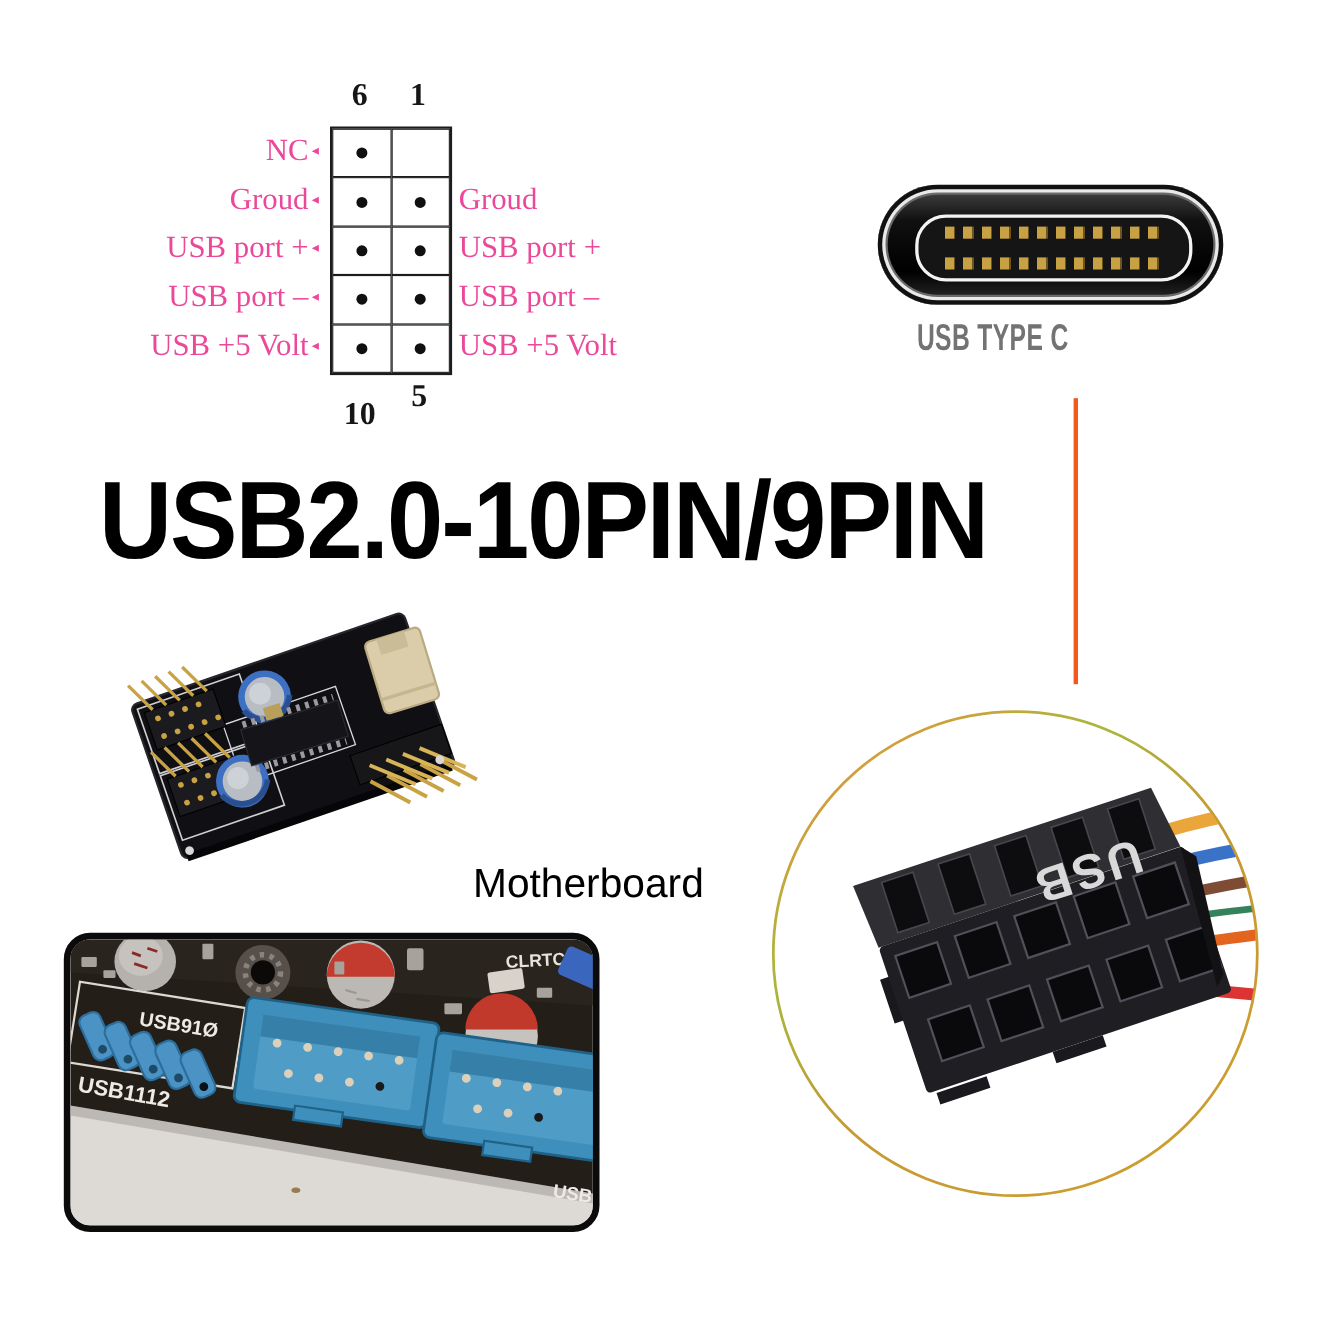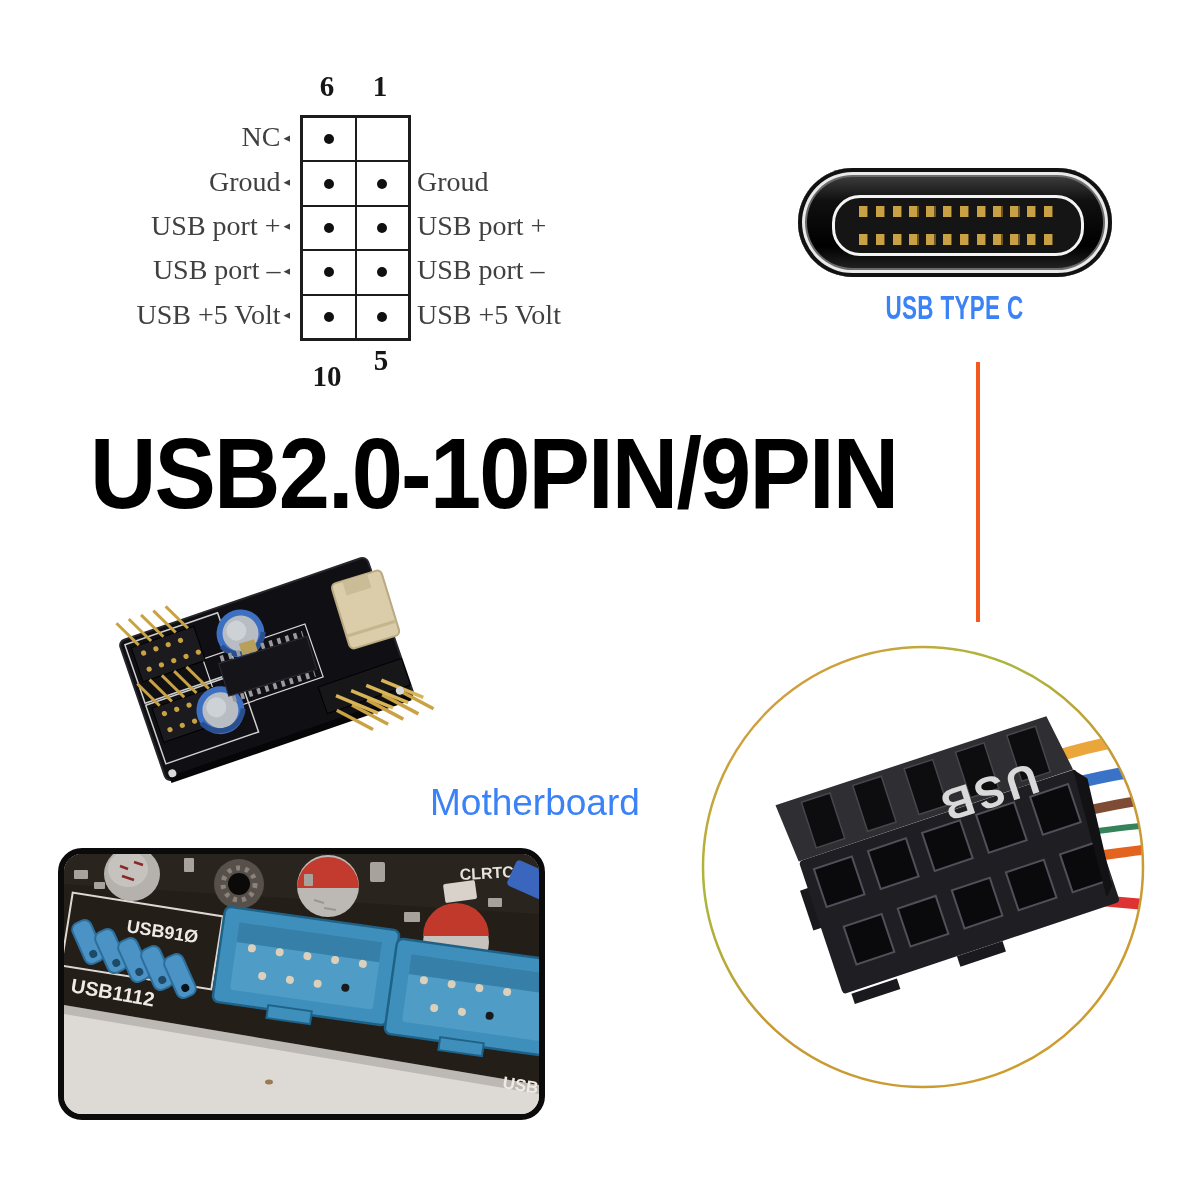--- a/index.html
+++ b/index.html
@@ -10,48 +10,48 @@
   
   .pin-grid{left:300px;top:115px;width:107px;height:222px;display:grid;
             grid-template-columns:1fr 1fr;grid-template-rows:repeat(5,1fr);
             border:2px solid #1c1c1c;}
   .pin-cell{border:1px solid #1c1c1c;display:flex;align-items:center;justify-content:center;}
   .dot{width:10px;height:10px;border-radius:50%;background:#101010;}
   .pin-num{font-family:"Liberation Serif",serif;font-weight:bold;font-size:29px;
            color:#161616;width:54px;text-align:center;}
   .pin-col{display:flex;flex-direction:column;}
   .pin-row{height:44.4px;display:flex;align-items:center;font-family:"Liberation Serif",serif;
-           font-size:28px;color:#404040;white-space:nowrap;}
+           font-size:28px;color:#ec4899;white-space:nowrap;}
   .labels-left{left:40px;top:115px;width:250px;}
   .labels-left .pin-row{justify-content:flex-end;}
   .labels-right{left:417px;top:115px;width:250px;}
   .arrow{font-family:"DejaVu Sans",sans-serif;font-size:13px;margin-left:3px;line-height:1;}
 
   
   .typec{left:798px;top:168px;width:314px;height:109px;border-radius:56px;
          background:linear-gradient(180deg,#4a4a4a 0%,#101010 30%,#000 72%,#2e2e2e 100%);
          box-shadow:inset 0 0 0 4px rgba(5,5,5,.95), inset 0 0 0 7px #e9e9e9, inset 0 0 0 9px #6a6a6a;}
   .typec-inner{position:absolute;left:34px;top:27px;width:246px;height:55px;border-radius:28px;
                border:3px solid #f4f4f4;background:#151515;}
   .typec-pins{position:absolute;left:24px;right:24px;height:11px;
               background:repeating-linear-gradient(90deg,#c7a144 0 8px,#6b5420 8px 9.5px,rgba(0,0,0,0) 9.5px 16.8px);}
-  .typec-label{left:798px;top:288px;width:314px;text-align:center;color:#3b82f6;}
+  .typec-label{left:798px;top:288px;width:314px;text-align:left;color:#737373;}
   .typec-label span{display:inline-block;font-weight:bold;font-size:34px;letter-spacing:.5px;
                     transform:scaleX(.66);transform-origin:center;white-space:nowrap;}
 
   
   .vline{left:976px;top:362px;width:4px;height:260px;background:#f4581c;}
 
   
   .title{left:90px;top:423px;line-height:100px;font-size:100px;font-weight:bold;
          color:#000000;letter-spacing:-2px;white-space:nowrap;}
   .title span{display:inline-block;transform:scaleX(.92);transform-origin:left center;}
 
   
-  .mb-label{left:430px;top:782px;font-size:37px;color:#3b82f6;}
+  .mb-label{left:430px;top:782px;font-size:37px;color:#000000;}
 
   
   .mb-photo{left:58px;top:848px;width:487px;height:272px;box-sizing:border-box;
             border:6px solid #0b0b0b;border-radius:24px;overflow:hidden;background:#d9d5d1;}
   .mb-photo svg{display:block;}
 
   
   text{font-family:"Liberation Sans",sans-serif;}
 </style>
 </head>

